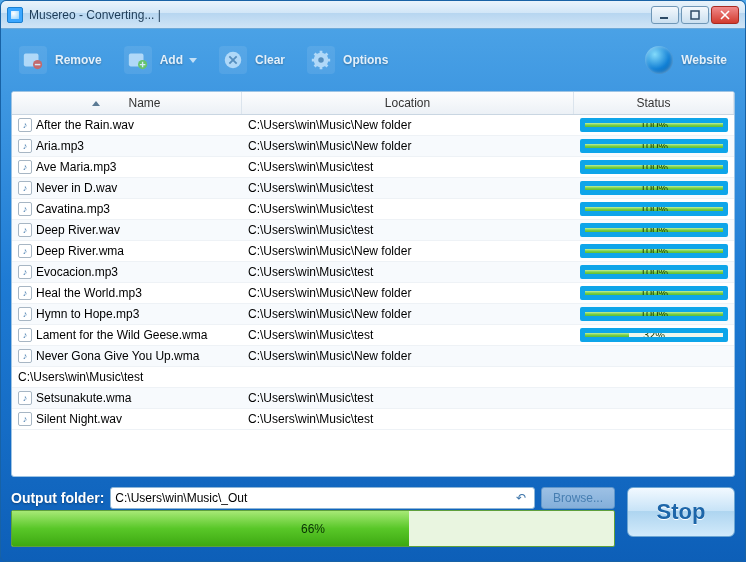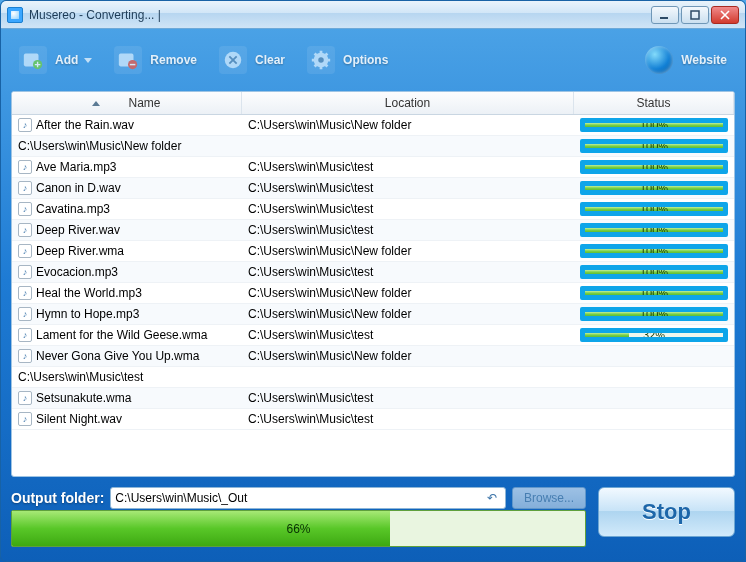--- a/index.html
+++ b/index.html
@@ -41,21 +41,21 @@
 .left{flex:1;display:flex;flex-direction:column;gap:1px}
 .outrow{display:flex;align-items:center;gap:6px}
 .outlbl{color:#fff;font-weight:bold;font-size:14px;text-shadow:0 1px 2px rgba(0,0,0,.35)}
 .outfield{flex:1;display:flex;align-items:center;height:22px;background:#fff;border:1px solid #8eb6d7;border-radius:3px;padding:0 4px}
 .outfield input{flex:1;border:none;outline:none;font-size:12px;background:transparent}
 .undo{width:18px;height:18px;display:flex;align-items:center;justify-content:center;color:#3b73a8;cursor:default}
 .browse{width:74px;height:22px;background:linear-gradient(180deg,#e8f1f9,#c2d8ea);border:1px solid #8cb2d1;border-radius:3px;color:#648cab;font-size:12px;cursor:default;opacity:.65}
 .bigbar{height:37px;border:1px solid #5fa03c;border-radius:2px;background:#e9f5e0;position:relative;overflow:hidden}
 .bigbar .fill{position:absolute;inset:0;background:linear-gradient(180deg,#a7e976,#59c728,#3da912);width:0}
 .bigbar .lbl{position:absolute;inset:0;display:flex;align-items:center;justify-content:center;color:#083003;font-size:12px}
-.stop{width:137px;height:50px;background:linear-gradient(180deg,#f2f9ff,#c7e3f7 48%,#aed5f0 49%,#d2eafb);border:1px solid #6da6d3;border-radius:6px;color:#1d66a9;font-size:22px;font-weight:bold;text-shadow:0 1px 0 #fff;cursor:default;display:flex;align-items:center;justify-content:center}
+.stop{width:108px;height:50px;background:linear-gradient(180deg,#f2f9ff,#c7e3f7 48%,#aed5f0 49%,#d2eafb);border:1px solid #6da6d3;border-radius:6px;color:#1d66a9;font-size:22px;font-weight:bold;text-shadow:0 1px 0 #fff;cursor:default;display:flex;align-items:center;justify-content:center}
 </style>
 </head>
 <body>
 
 <div class="titlebar">
   <div class="app-ico"></div>
   <div class="title">Musereo - Converting...  |</div>
   <div class="winbtns">
     <div class="winbtn">
         <svg viewBox="0 0 10 10">
@@ -70,40 +70,40 @@
     <div class="winbtn close">
         <svg viewBox="0 0 10 10">
           <path d="M1 1l8 8M9 1l-8 8" stroke="#fff" stroke-width="1.6"></path>
         </svg>
       </div>
   </div>
 </div>
 
 <div class="chrome">
   <div class="toolbar">
+    <div class="tbtn">
+      <span class="ic">
+          <svg viewBox="0 0 24 24">
+            <rect x="2" y="5" width="16" height="14" rx="2" fill="#cfeafe"></rect>
+            <circle cx="17" cy="17" r="5" fill="#e85a4a"></circle>
+            <path d="M14 17h6" stroke="#fff" stroke-width="1.6"></path>
+          </svg>
+        </span>
+      <span>Remove</span>
+    </div>
     <div class="tbtn">
       <span class="ic">
           <svg viewBox="0 0 24 24">
             <rect x="2" y="5" width="16" height="14" rx="2" fill="#cfeafe"></rect>
             <circle cx="17" cy="17" r="5" fill="#6fcf4a"></circle>
             <path d="M17 14v6M14 17h6" stroke="#fff" stroke-width="1.5"></path>
           </svg>
         </span>
       <span>Add</span>
       <span class="dd"></span>
-    </div>
-    <div class="tbtn">
-      <span class="ic">
-          <svg viewBox="0 0 24 24">
-            <rect x="2" y="5" width="16" height="14" rx="2" fill="#cfeafe"></rect>
-            <circle cx="17" cy="17" r="5" fill="#e85a4a"></circle>
-            <path d="M14 17h6" stroke="#fff" stroke-width="1.6"></path>
-          </svg>
-        </span>
-      <span>Remove</span>
     </div>
     <div class="tbtn">
       <span class="ic">
           <svg viewBox="0 0 24 24">
             <circle cx="12" cy="12" r="9" fill="#cfeafe"></circle>
             <path d="M8 8l8 8M16 8l-8 8" stroke="#5a8ab4" stroke-width="2"></path>
           </svg>
         </span>
       <span>Clear</span>
     </div>
@@ -140,20 +140,24 @@
           </div>
           <div class="c col-loc">C:\Users\win\Music\New folder</div>
           <div class="c col-stat">
             <div class="pbar">
               <div class="fill" style="width: 100%;"></div>
               <div class="lbl">100%</div>
             </div>
           </div>
         </div>
         <div class="row">
+          <div class="c col-name">
+            <span class="nic"></span>
+            <span>Aria.mp3</span>
+          </div>
           <div class="c col-loc">C:\Users\win\Music\New folder</div>
           <div class="c col-stat">
             <div class="pbar">
               <div class="fill" style="width: 100%;"></div>
               <div class="lbl">100%</div>
             </div>
           </div>
         </div>
         <div class="row">
           <div class="c col-name">
@@ -164,21 +168,21 @@
           <div class="c col-stat">
             <div class="pbar">
               <div class="fill" style="width: 100%;"></div>
               <div class="lbl">100%</div>
             </div>
           </div>
         </div>
         <div class="row">
           <div class="c col-name">
             <span class="nic"></span>
-            <span>Canon in D.wav</span>
+            <span>Never in D.wav</span>
           </div>
           <div class="c col-loc">C:\Users\win\Music\test</div>
           <div class="c col-stat">
             <div class="pbar">
               <div class="fill" style="width: 100%;"></div>
               <div class="lbl">100%</div>
             </div>
           </div>
         </div>
         <div class="row">

